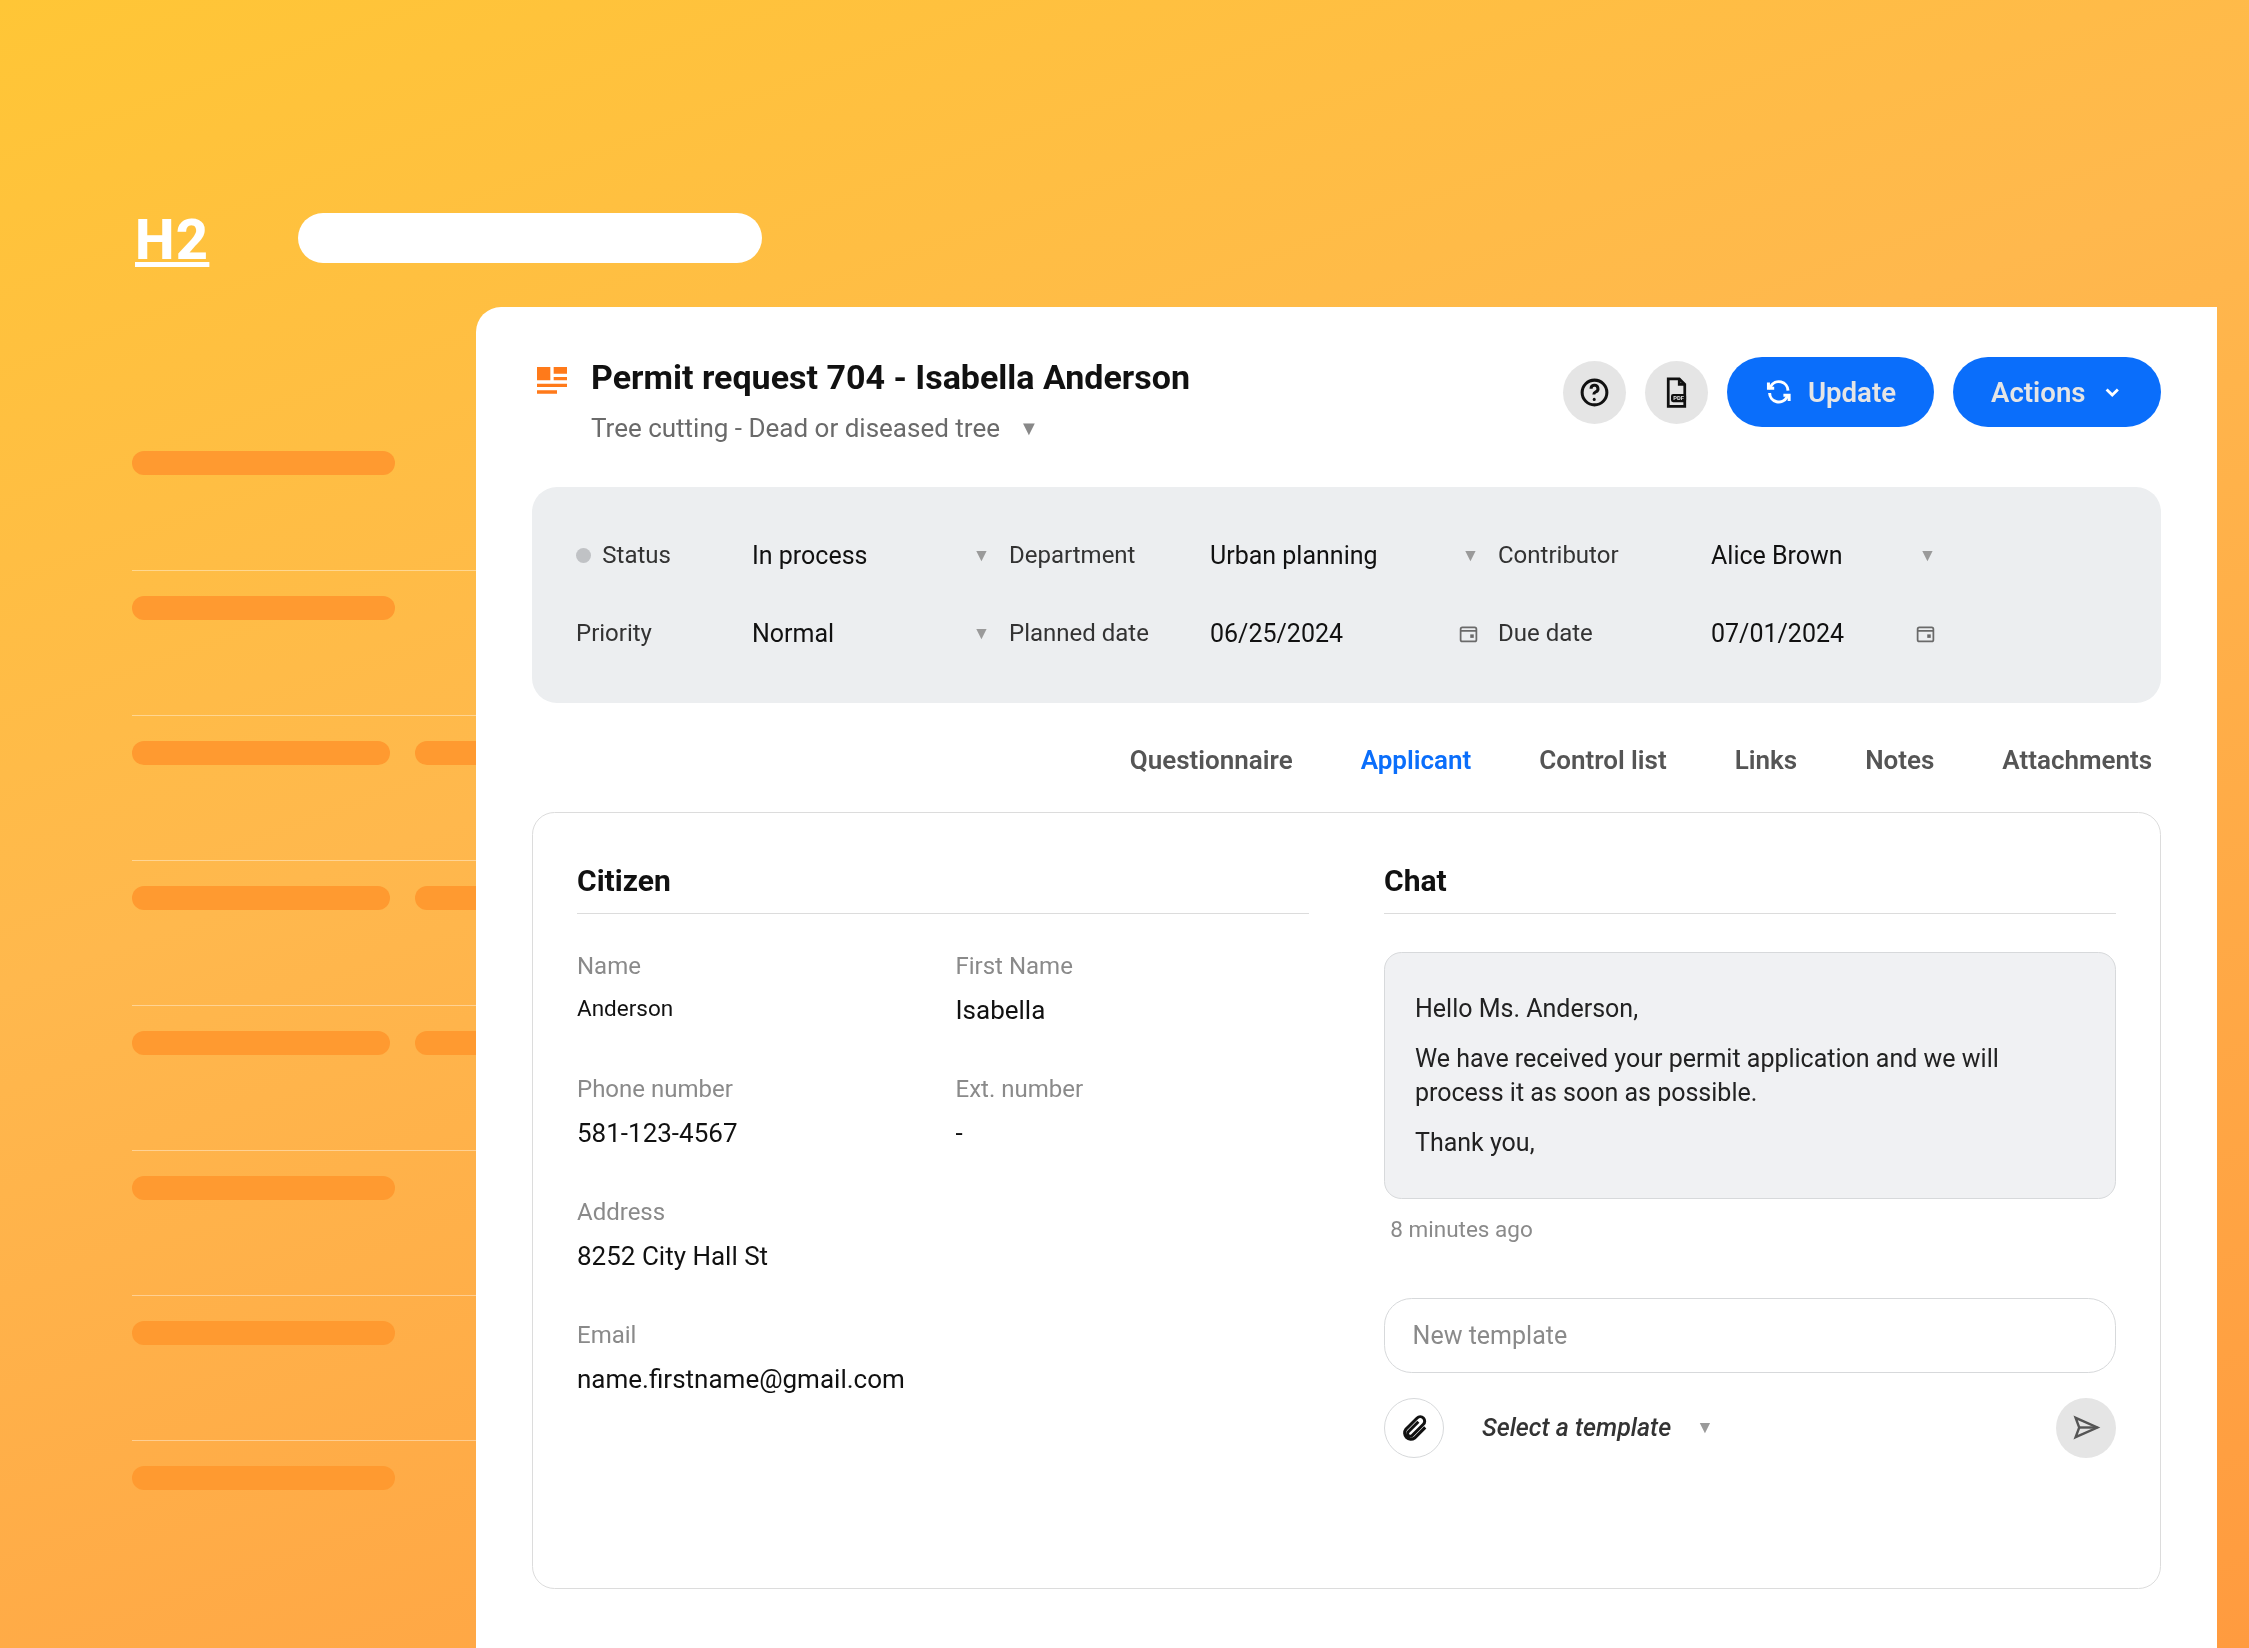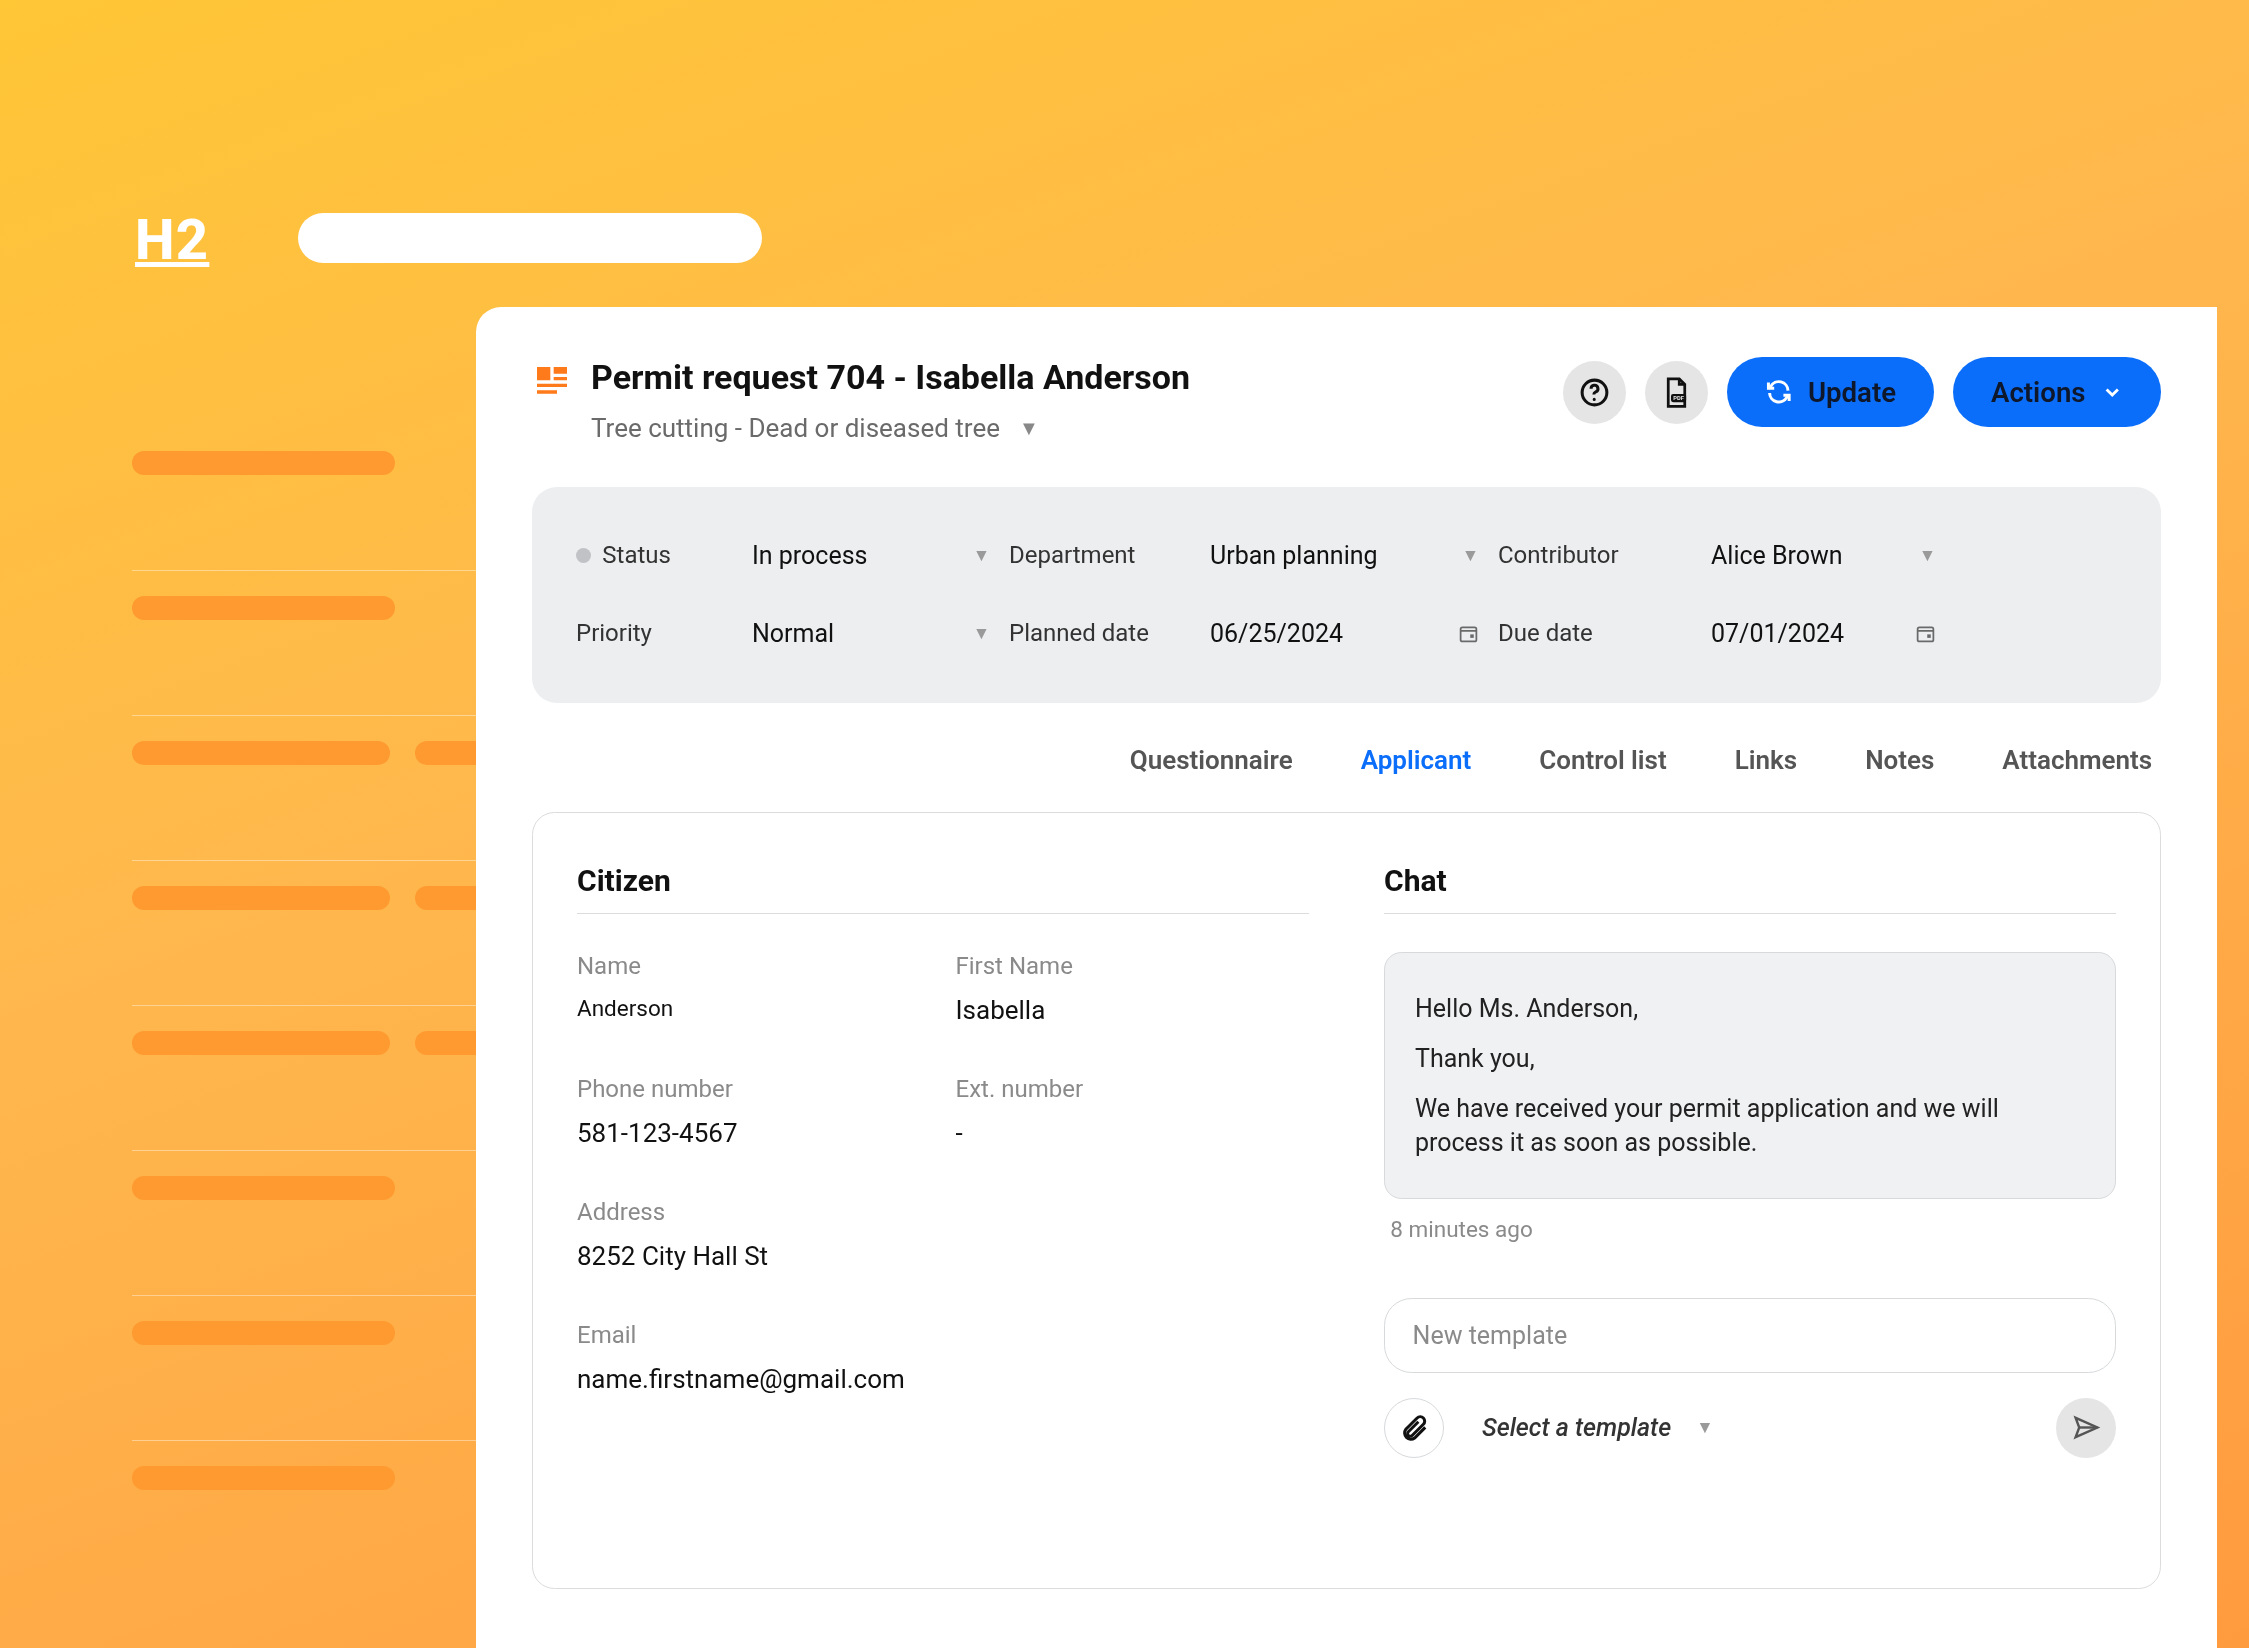--- a/index.html
+++ b/index.html
@@ -136,21 +136,21 @@
   .pill-btn {
     height: 70px;
     border-radius: 38px;
     display: flex;
     align-items: center;
     justify-content: center;
     gap: 15px;
     padding: 0 38px;
     font-size: 27.6px;
     font-weight: 600;
-    color: #0f172a;
+    color: #e5e5e5;
     background: #0a6efb;
     white-space: nowrap;
   }
 
   .status-card {
     margin-top: 44px;
     background: #eceef0;
     border-radius: 25px;
     padding: 29px 44px 31px 44px;
     text-align: center;
@@ -490,22 +490,22 @@
             <div class="field-label">Email</div>
             <div class="field-value">name.firstname@gmail.com</div>
           </div>
         </div>
       </div>
 
       <div class="col">
         <div class="section-title">Chat</div>
         <div class="chat-bubble">
           <p>Hello Ms. Anderson,</p>
+          <p>We have received your permit application and we will process it as soon as possible.</p>
           <p>Thank you,</p>
-          <p>We have received your permit application and we will process it as soon as possible.</p>
         </div>
         <div class="chat-time">8 minutes ago</div>
         <div class="chat-input">
           <span>New template</span>
         </div>
         <div class="chat-actions">
           <div class="attach-btn">
             <svg viewBox="0 0 24 24" width="30" height="30" fill="none" stroke="#111" stroke-width="2.4">
                 <path d="M21 11.5l-8.5 8.5a5 5 0 0 1-7-7l9-9a3.5 3.5 0 0 1 5 5l-9 9a2 2 0 0 1-3-3l8-8"></path>
               </svg>

